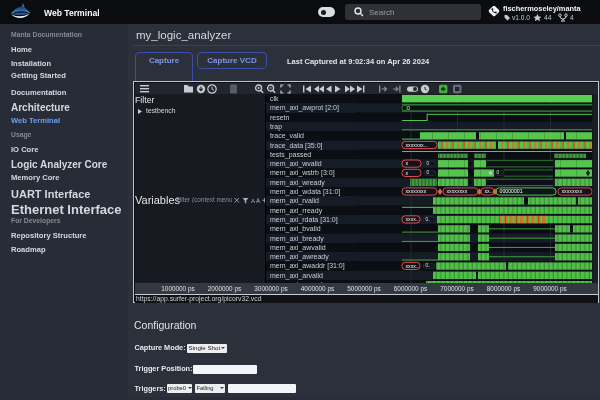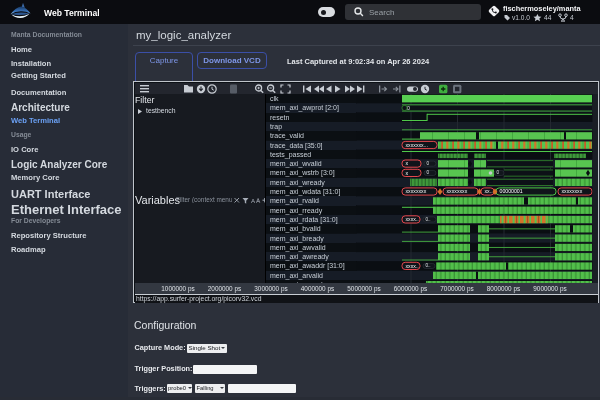--- a/index.html
+++ b/index.html
@@ -64,22 +64,22 @@
 <div style="position:absolute;left:11px;top:159.1px;font-size:10px;font-weight:bold;color:#d4d9df">Logic Analyzer Core</div>
 <div style="position:absolute;left:11px;top:173.4px;font-size:7.6px;font-weight:bold;color:#d4d9df">Memory Core</div>
 <div style="position:absolute;left:11px;top:187.7px;font-size:11px;font-weight:bold;color:#d4d9df">UART Interface</div>
 <div style="position:absolute;left:11px;top:202.0px;font-size:13px;font-weight:bold;color:#d4d9df">Ethernet Interface</div>
 <div style="position:absolute;left:11px;top:217.1px;font-size:6.8px;font-weight:bold;color:#848b95">For Developers</div>
 <div style="position:absolute;left:11px;top:230.6px;font-size:7.6px;font-weight:bold;color:#d4d9df">Repository Structure</div>
 <div style="position:absolute;left:11px;top:244.9px;font-size:7.6px;font-weight:bold;color:#d4d9df">Roadmap</div>
 
 <div class="abs" style="left:136px;top:29px;font-size:11.5px;color:#d3d8de">my_logic_analyzer</div>
 <div class="abs" style="left:133px;top:45px;width:467px;height:1px;background:#3d424d"></div>
-<div class="abs" style="left:135px;top:52px;width:58px;height:35px;border:1px solid #3b4fa7;border-radius:4px;color:#7e96e8;font-size:8px;font-weight:normal;text-align:center;line-height:15px">Capture</div>
-<div class="abs" style="left:197px;top:52px;width:70px;height:17px;border:1px solid #3b4fa7;border-radius:4px;color:#7e96e8;font-size:8px;font-weight:bold;text-align:center;line-height:15px">Download VCD</div>
+<div class="abs" style="left:135px;top:52px;width:58px;height:35px;border:1px solid #3b4fa7;border-radius:4px;color:#7e96e8;font-size:8px;font-weight:bold;text-align:center;line-height:15px">Capture</div>
+<div class="abs" style="left:197px;top:52px;width:70px;height:17px;border:1px solid #3b4fa7;border-radius:4px;color:#7e96e8;font-size:8px;font-weight:bold;text-align:center;line-height:15px">Capture VCD</div>
 <div class="abs" style="left:287px;top:57px;font-size:7.5px;font-weight:bold;color:#e3e6ea">Last Captured at 9:02:34 on Apr 26 2024</div>
 
 <div class="abs" style="left:133px;top:81px;width:466px;height:222px;border:1.5px solid #bfc4ca;background:#0c1015"></div>
 
 <div class="abs" style="left:134.5px;top:82.5px;width:463px;height:11.5px;background:#23262e">
     <svg width="340" height="12" style="position:absolute;left:2px;top:0" xmlns="http://www.w3.org/2000/svg">
       <g transform="translate(3,0)">
         <rect x="0" y="2" width="9" height="1.4" fill="#c7ccd3"></rect>
         <rect x="0" y="5" width="9" height="1.4" fill="#c7ccd3"></rect>
         <rect x="0" y="8" width="9" height="1.4" fill="#c7ccd3"></rect>

